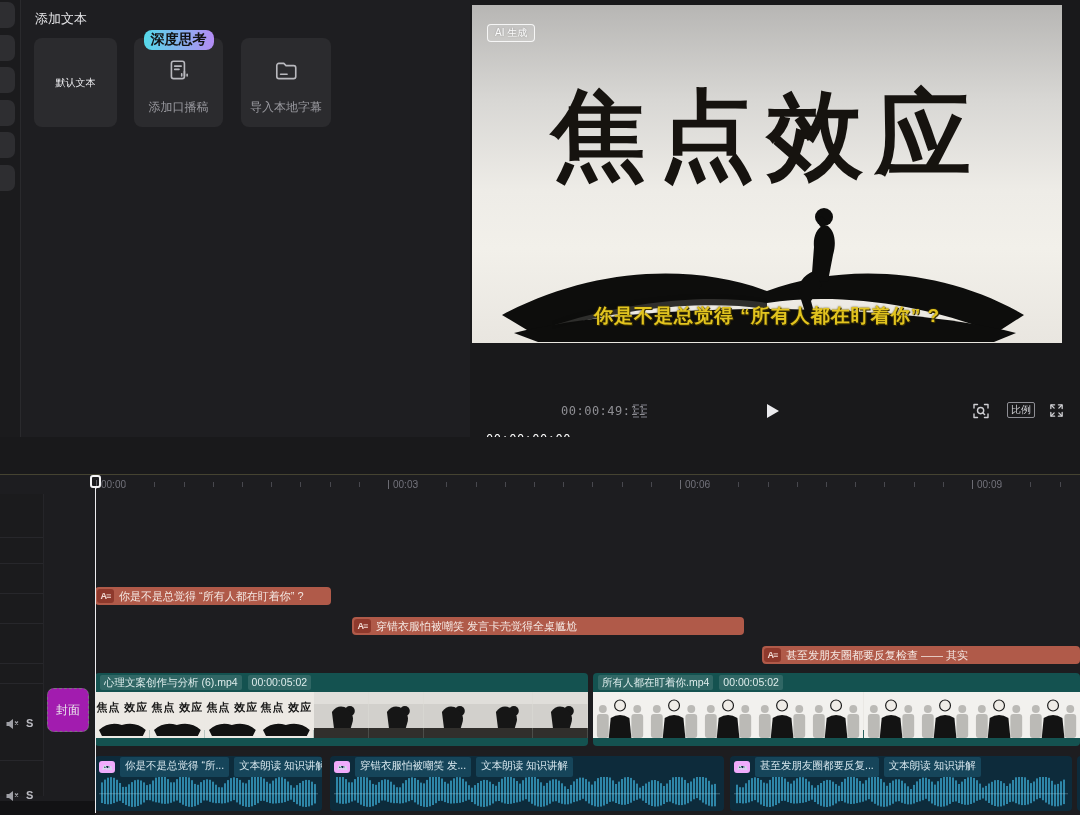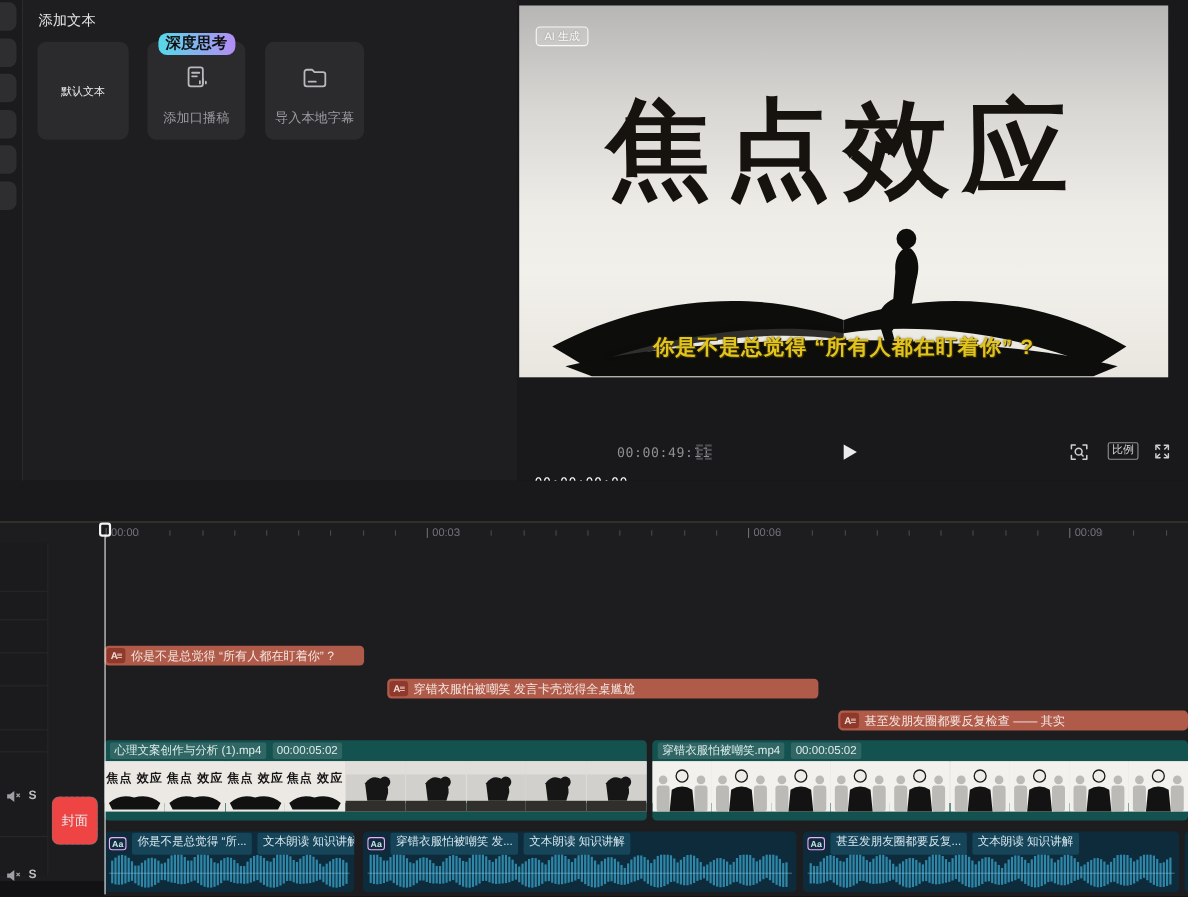--- a/index.html
+++ b/index.html
@@ -58,39 +58,39 @@
   .tick-minor{position:absolute;top:7px;width:1px;height:5px;background:#48484e;}
   .tick-major{position:absolute;top:5px;width:1px;height:9px;background:#6c6c73;}
   .tick-label{position:absolute;top:4px;font-size:10px;color:#72727b;}
   .hdr-col{position:absolute;left:0;top:19px;width:43px;height:302px;background:#1b1b1d;}
   .hdr-div{position:absolute;left:0;width:43px;height:1px;background:#27272b;}
   .hdr-vline{position:absolute;left:43px;top:19px;width:1px;height:302px;background:#252529;}
   .hdr-black{position:absolute;left:0;top:326px;width:95px;height:15px;background:#121214;}
   .hdr-ico-row{position:absolute;left:0;width:43px;height:16px;}
   .solo{position:absolute;left:26px;top:1px;font-size:11px;font-weight:bold;color:#bcbcc2;cursor:pointer;}
   .mute{position:absolute;left:5px;top:1px;cursor:pointer;}
-  .cover-btn{position:absolute;left:47px;top:213px;width:42px;height:44px;background:#ef4444;
+  .cover-btn{position:absolute;left:47px;top:213px;width:42px;height:44px;background:#a21caf;
        border:1px dashed #77777c;border-radius:7px;display:flex;align-items:center;justify-content:center;
-       font-size:12px;color:#eaeaec;cursor:pointer;box-sizing:border-box;margin-top:36px;}
+       font-size:12px;color:#eaeaec;cursor:pointer;box-sizing:border-box;}
 
   .tclip{position:absolute;height:18px;background:#b05a49;border-radius:4px;display:flex;align-items:center;
        gap:5px;padding:0 6px 0 2px;font-size:11px;color:#f4e7e2;white-space:nowrap;overflow:hidden;
        box-sizing:border-box;cursor:pointer;}
   .tbadge{flex:none;width:17px;height:14px;background:#8e392c;border-radius:3px;color:#f3ddd6;
        font-size:9px;font-weight:bold;display:flex;align-items:center;justify-content:center;letter-spacing:-1px;}
 
   .vclip{position:absolute;top:198px;height:73px;background:#145250;border-radius:4px;overflow:hidden;cursor:pointer;}
   .vtitle{height:19px;display:flex;align-items:center;gap:6px;padding:0 5px;font-size:10.5px;color:#ddeceb;}
   .vchip{background:rgba(255,255,255,.12);border-radius:2px;padding:0 4px;height:15px;line-height:15px;white-space:nowrap;}
   .vthumbs{height:38px;display:flex;background:#e9e7e3;}
   .vthumbs svg{flex:none;display:block;}
 
   .aclip{position:absolute;top:281px;height:55px;background:#0d2b3b;border-radius:4px;overflow:hidden;cursor:pointer;}
   .alabel{height:16px;margin:3px 4px 0;display:flex;align-items:center;gap:5px;font-size:10.5px;color:#d8e7ee;white-space:nowrap;}
-  .aicon{flex:none;width:16px;height:12px;border:1px solid #f0abfc;border-radius:3px;font-size:8px;
+  .aicon{flex:none;width:16px;height:12px;border:5px solid #f0abfc;border-radius:3px;font-size:8px;
        font-weight:bold;color:#cfe0ea;display:flex;align-items:center;justify-content:center;box-sizing:border-box;}
   .achip{background:#16455a;border-radius:2px;padding:0 5px;height:20px;line-height:16px;}
   .awave{position:absolute;left:4px;top:20px;}
 
   .ph-head{position:absolute;left:90px;top:0;width:7px;height:9px;border:2px solid #f4f4f6;
        border-radius:3px;background:rgba(25,25,28,.15);z-index:30;cursor:grab;}
   .ph-line{position:absolute;left:95px;top:11px;width:1px;height:327px;background:#ececef;z-index:29;}
 </style>
 </head>
 <body>
@@ -302,21 +302,21 @@
         <div class="tclip" style="left: 352px; top: 142px; width: 392px;">
           <span class="tbadge">A≡</span>
     <span>穿错衣服怕被嘲笑 发言卡壳觉得全桌尴尬</span>
         </div>
         <div class="tclip" style="left: 762px; top: 171px; width: 318px;">
           <span class="tbadge">A≡</span>
     <span>甚至发朋友圈都要反复检查 —— 其实</span>
         </div>
         <div class="vclip" style="left: 95px; width: 493px;">
           <div class="vtitle">
-      <span class="vchip">心理文案创作与分析 (1).mp4</span>
+      <span class="vchip">心理文案创作与分析 (6).mp4</span>
       <span class="vchip">00:00:05:02</span>
     </div>
     <div class="vthumbs">
             <svg width="54.78" height="46" viewBox="0 0 55 46" preserveAspectRatio="none">
   <rect width="55" height="46" fill="#ece9e4"></rect>
   <text x="27.5" y="19" text-anchor="middle" font-size="11" font-weight="bold" fill="#151515" font-family="'Liberation Serif','DejaVu Serif',serif" letter-spacing="1">焦点 效应</text>
   <path d="M4 38 Q14 29 27 33 Q41 29 51 38 L48 44 H7 Z" fill="#111"></path>
             </svg>
             <svg width="54.78" height="46" viewBox="0 0 55 46" preserveAspectRatio="none">
   <rect width="55" height="46" fill="#ece9e4"></rect>
@@ -365,21 +365,21 @@
   <rect width="55" height="46" fill="#d2d0cc"></rect>
               <rect width="55" height="12" fill="#e0deda"></rect>
   <circle cx="36" cy="19" r="5" fill="#161616"></circle>
   <path d="M18 20 q7 -9 16 -3 q6 5 5 12 l-2 7 h-17 z" fill="#161616"></path>
   <rect y="36" width="55" height="10" fill="#312f2c"></rect>
             </svg>
           </div>
         </div>
         <div class="vclip" style="left: 593px; width: 487px;">
           <div class="vtitle">
-      <span class="vchip">穿错衣服怕被嘲笑.mp4</span>
+      <span class="vchip">所有人都在盯着你.mp4</span>
       <span class="vchip">00:00:05:02</span>
     </div>
     <div class="vthumbs">
             <svg width="54.11" height="46" viewBox="0 0 55 46" preserveAspectRatio="none">
   <rect width="55" height="46" fill="#f2f1ee"></rect>
   <g fill="#8f8d89" opacity=".55">
     <circle cx="10" cy="17" r="4"></circle>
                 <rect x="4" y="22" width="12" height="24" rx="3"></rect>
     <circle cx="45" cy="17" r="4"></circle>
                 <rect x="39" y="22" width="12" height="24" rx="3"></rect>

